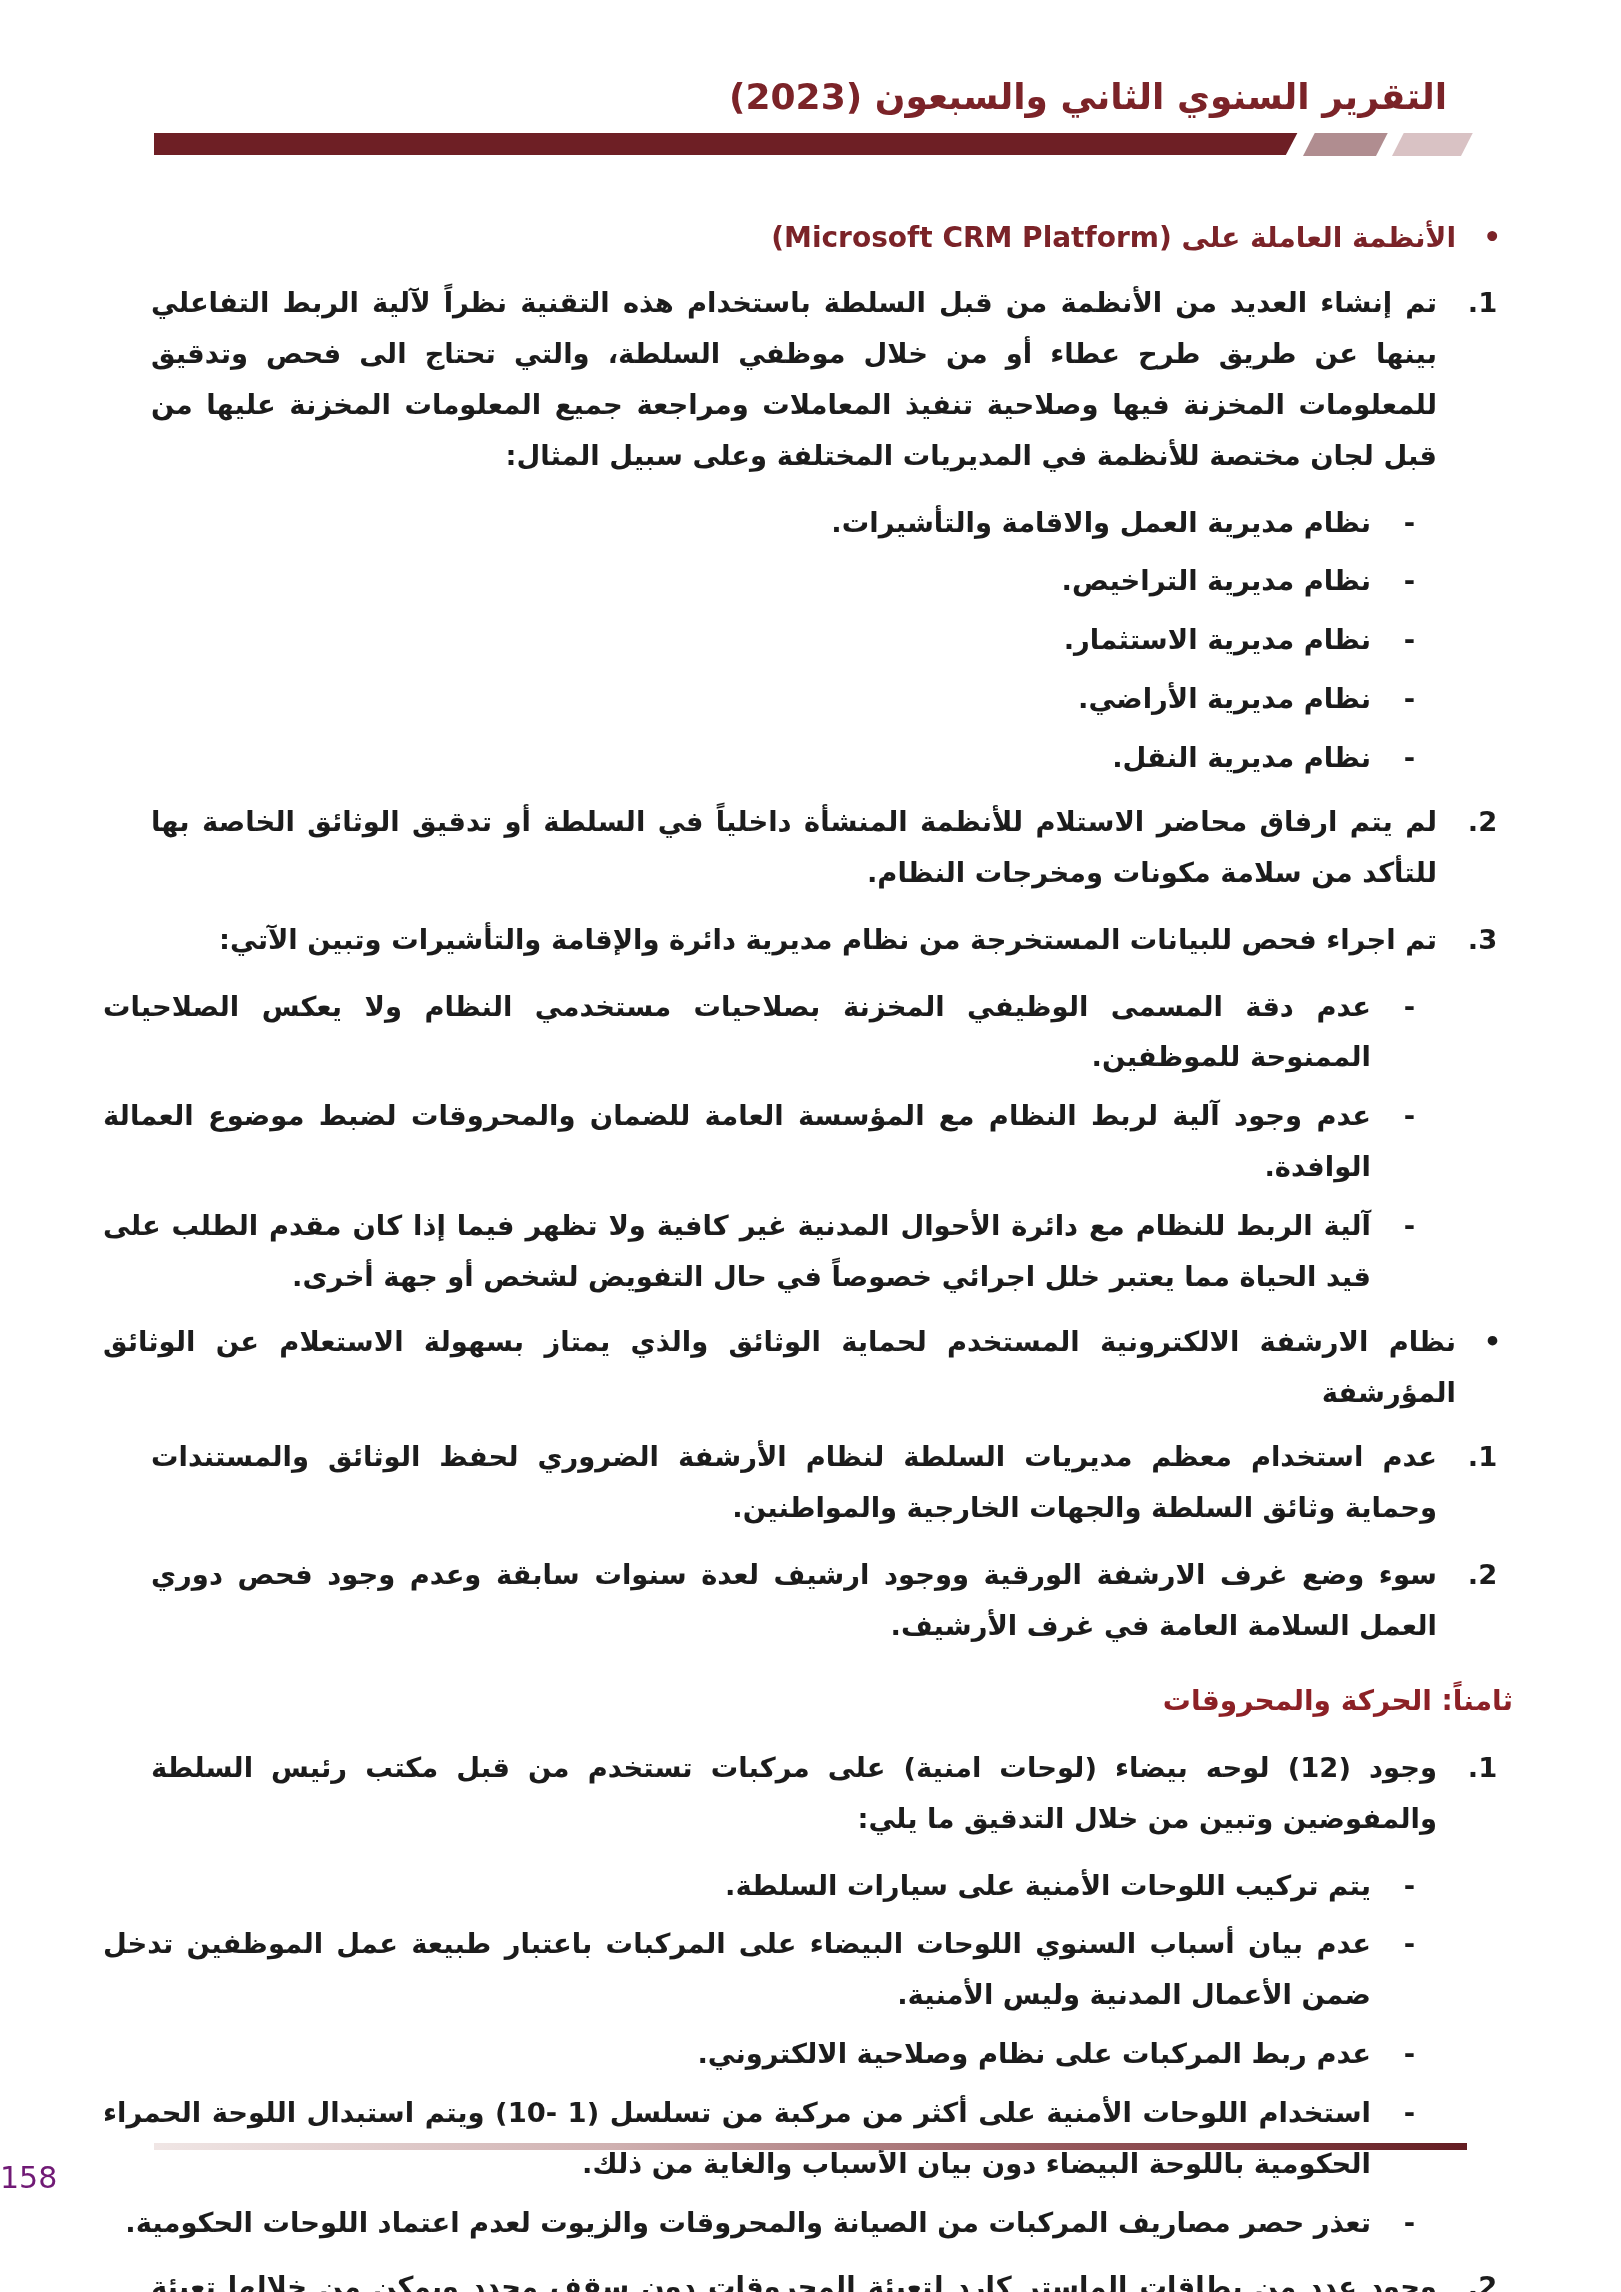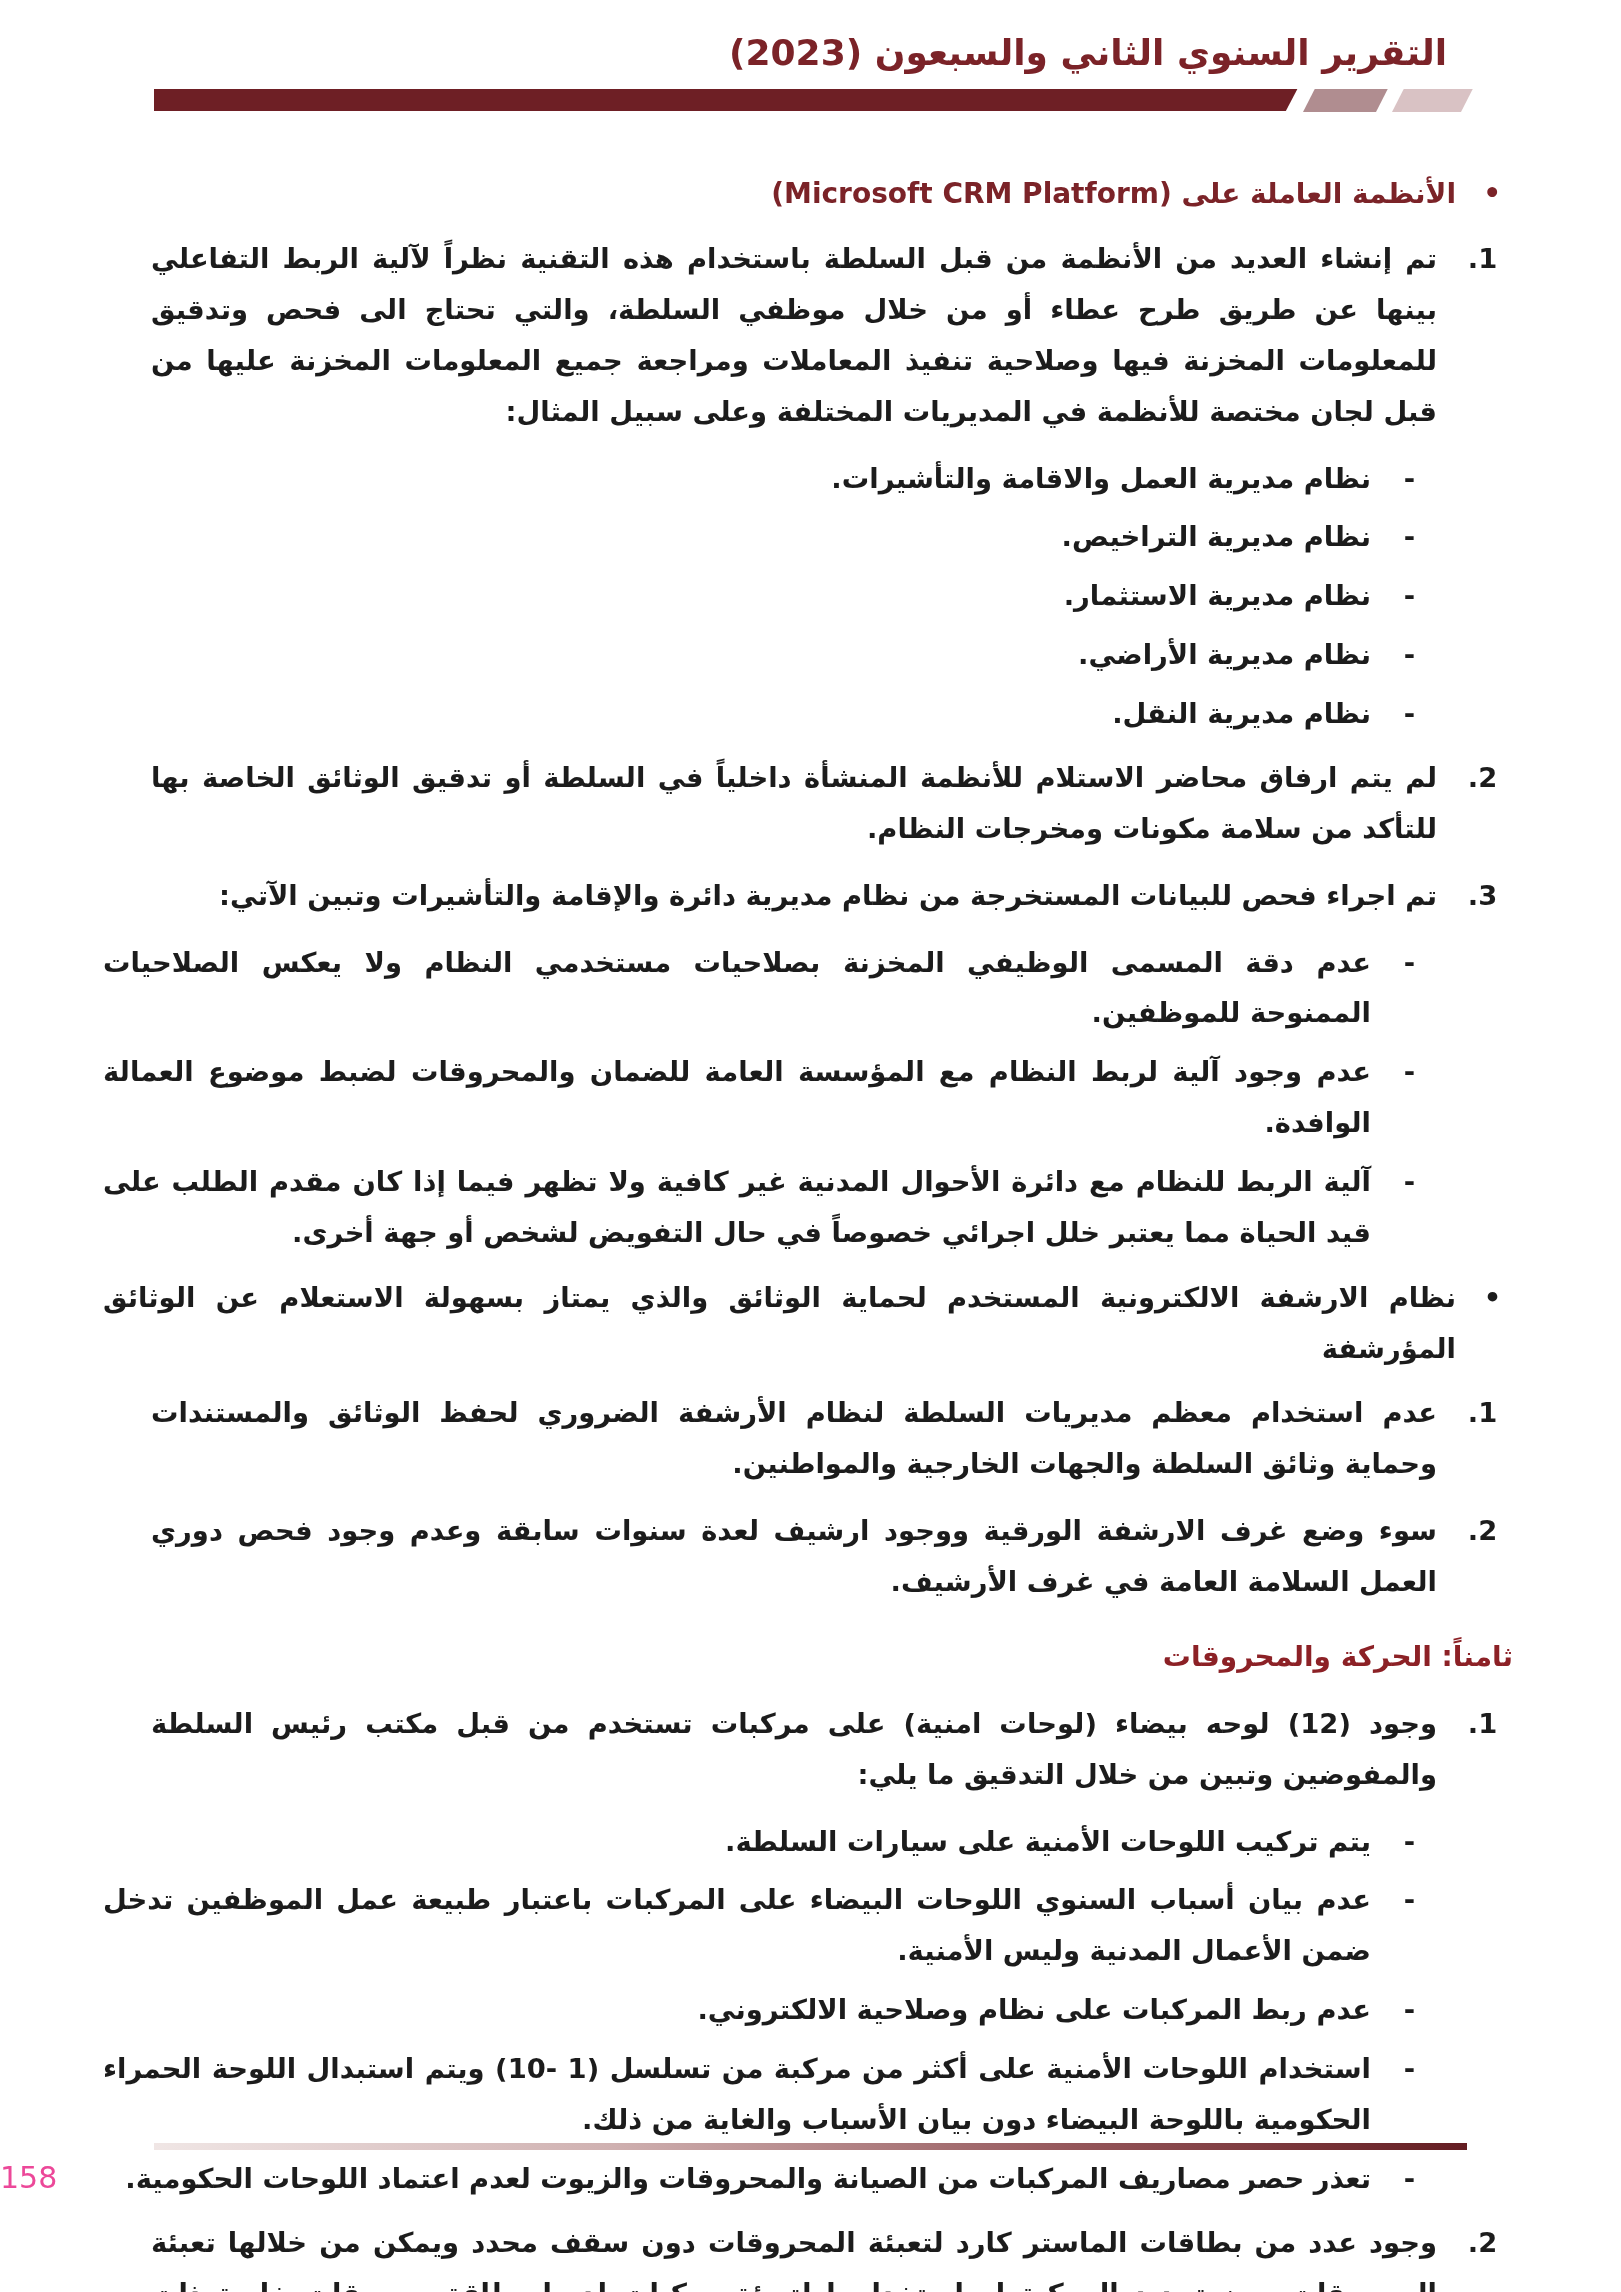--- a/index.html
+++ b/index.html
@@ -9,21 +9,21 @@
     font-family:"DejaVu Sans",sans-serif;
     direction:rtl;
     color:#1c1c1c;
     position:relative;
     overflow:hidden;
   }
   .page{position:absolute;inset:0;}
 
   
   .header-title{
-    margin-top:32px;
+    margin-top:76px;
     padding-right:174px;
     text-align:right;
     font-size:36px;
     font-weight:bold;
     color:#7b2328;
   }
   .header-bar{
     margin:15.7px 154px 0 154px;
     height:22.5px;
     display:flex;
@@ -83,21 +83,21 @@
     height:6.9px;
     background:linear-gradient(90deg,#f0e6e5 0%,#cfb0b0 35%,#94565a 70%,#641d22 100%);
   }
   .page-number{
     position:absolute;
     top:2160px;
     left:0;right:118px;
     text-align:left;
     direction:ltr;
     font-size:30px;
-    color:#ec4899;
+    color:#701a75;
   }
 </style>
 </head>
 <body>
 
 <div class="page">
 
   <header>
     <div class="header-title">التقرير السنوي الثاني والسبعون (2023)</div>
     <div class="header-bar">

